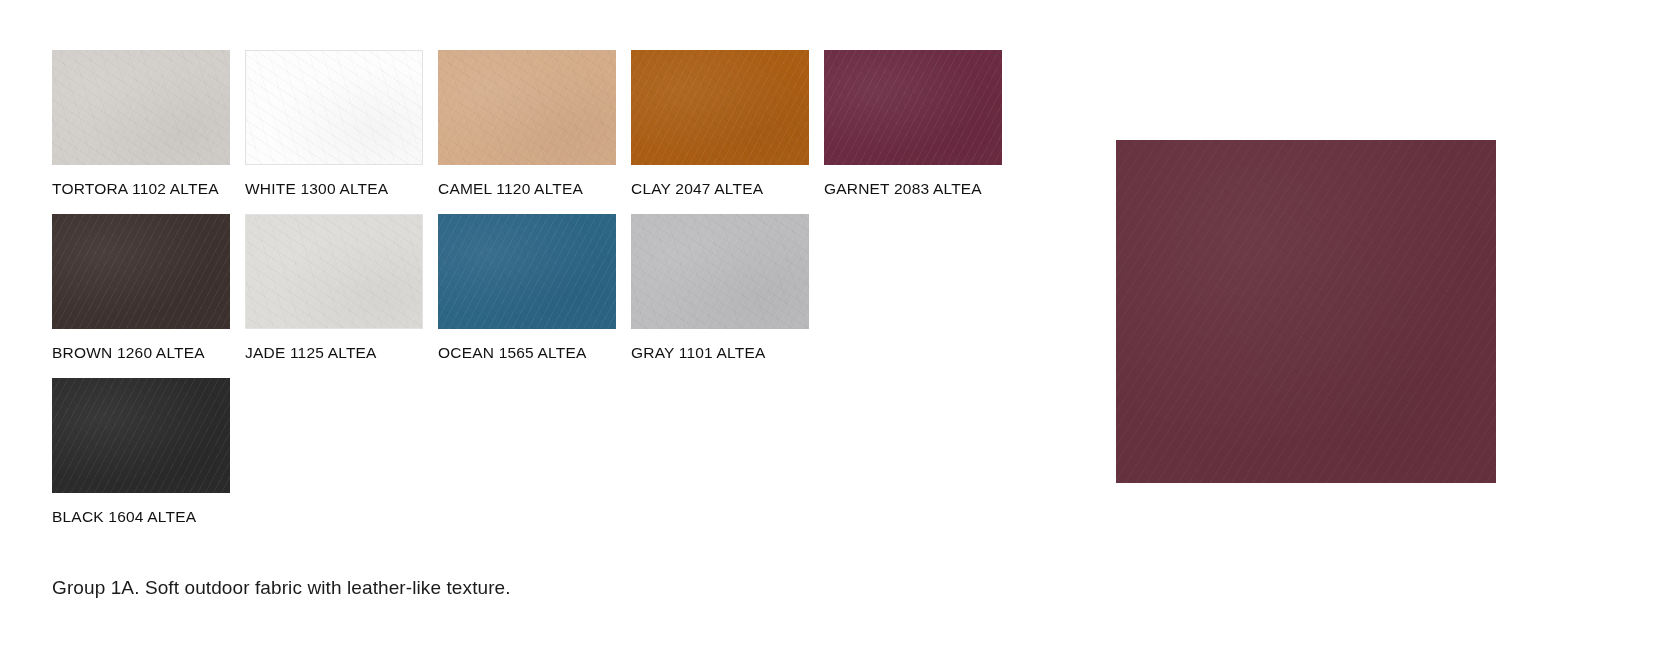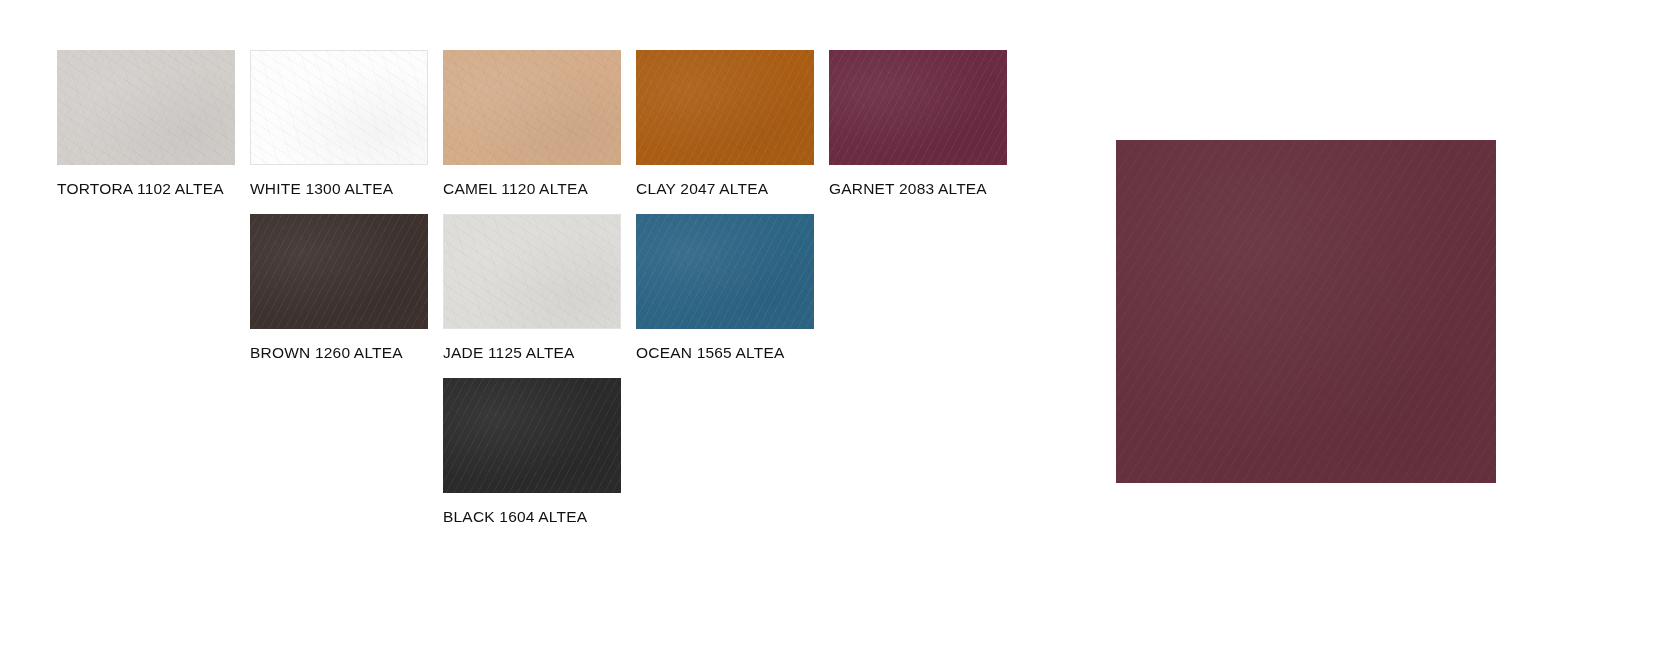--- a/index.html
+++ b/index.html
@@ -29,21 +29,20 @@
     left: 52px;
     top: 50px;
     width: 960px;
   }
 
   .swatch-row {
     display: flex;
     flex-direction: row;
     align-items: flex-start;
     margin-bottom: 13px;
-    justify-content: center;
   }
 
   .swatch-cell {
     width: 178px;
     margin-right: 15px;
     position: relative;
   }
   .swatch-cell:last-child { margin-right: 0; }
 
   .swatch-chip {
@@ -160,29 +159,34 @@
         <div class="swatch-label">BROWN 1260 ALTEA</div>
       </div>
       <div class="swatch-cell">
         <div class="swatch-chip light-chip" style="background-color: rgb(222, 220, 216);"></div>
         <div class="swatch-label">JADE 1125 ALTEA</div>
       </div>
       <div class="swatch-cell">
         <div class="swatch-chip" style="background-color: rgb(45, 101, 133);"></div>
         <div class="swatch-label">OCEAN 1565 ALTEA</div>
       </div>
+      <div class="swatch-cell">
+        <div class="swatch-chip" style="background-color: rgb(188, 188, 190);"></div>
+        <div class="swatch-label">GRAY 1101 ALTEA</div>
+      </div>
     </div>
 
     <div class="swatch-row">
       <div class="swatch-cell">
         <div class="swatch-chip" style="background-color: rgb(43, 43, 43);"></div>
         <div class="swatch-label">BLACK 1604 ALTEA</div>
       </div>
     </div>
 
   </div>
 
+  <div id="caption">Group 1A. Soft outdoor fabric with leather-like texture.</div>
 
   <div id="preview-panel">
     <div id="preview-swatch" style="background-color: rgb(102, 49, 63);"></div>
   </div>
 
 </div>
 
 </body></html>

